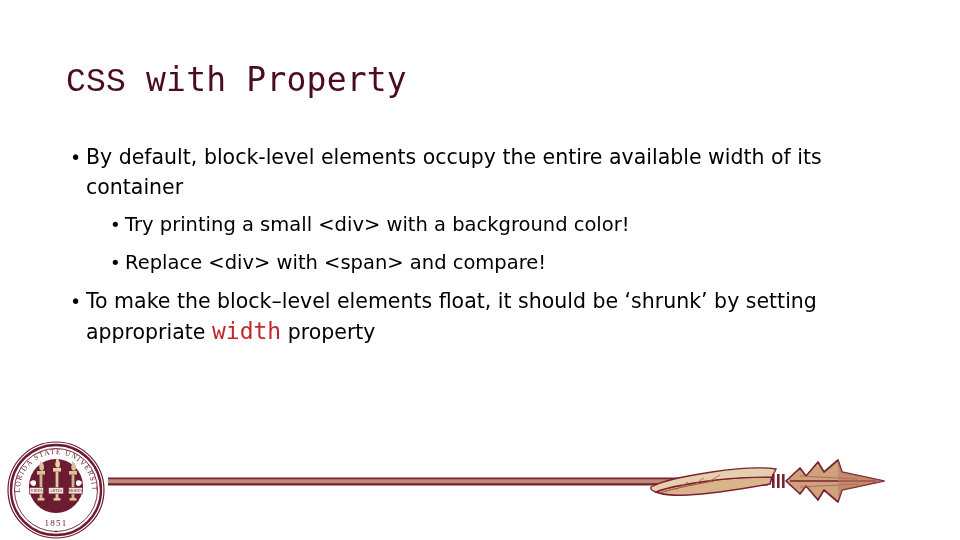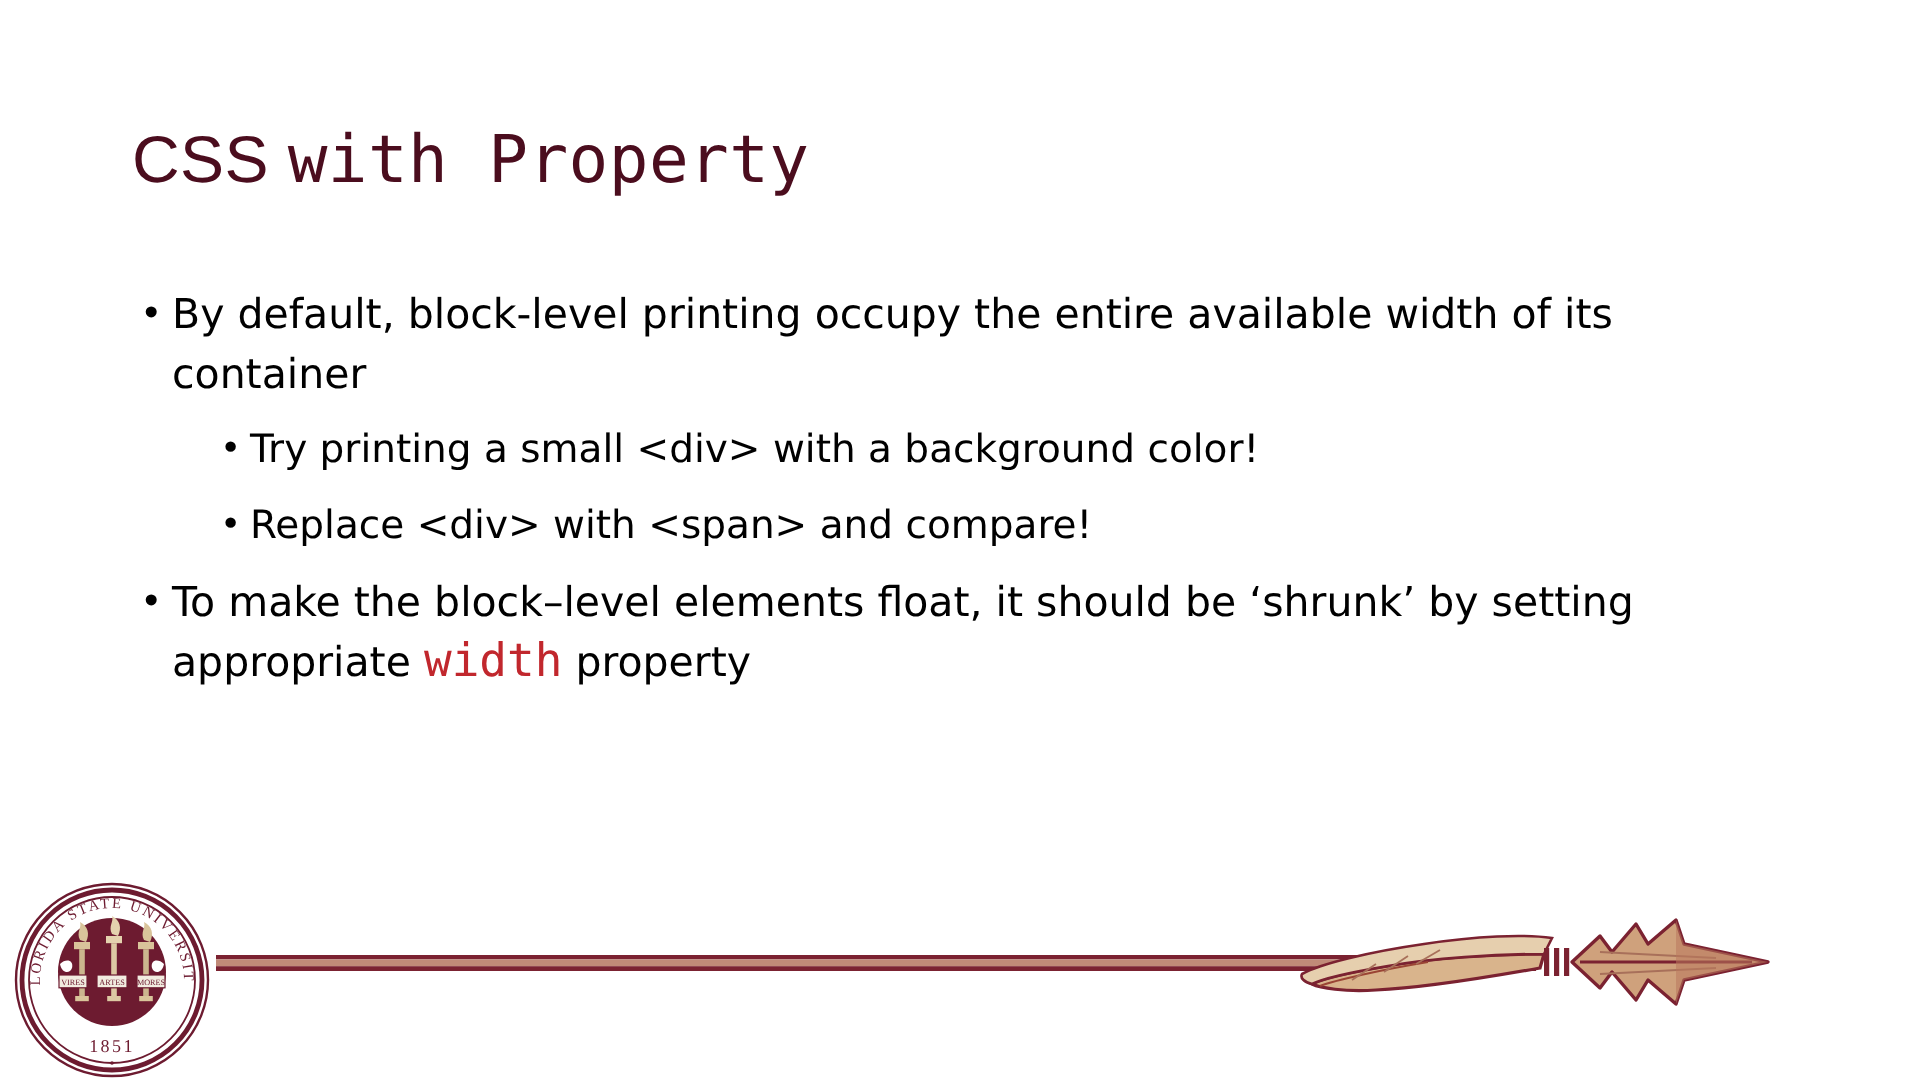--- a/index.html
+++ b/index.html
@@ -27,21 +27,21 @@
     position: absolute;
     left: 66px;
     top: 58px;
     font-size: 33px;
     line-height: 44px;
     color: #4b0d1e;
     white-space: nowrap;
     letter-spacing: 0.2px;
   }
   .title-sans {
-    font-family: Liberation Sans, sans-serif;
+    font-family: Liberation Mono, monospace;
     font-weight: 400;
   }
   .title-mono {
     font-family: "DejaVu Sans Mono", monospace;
     font-weight: 400;
   }
 
   
   .body-block {
     position: absolute;
@@ -118,21 +118,21 @@
 <div class="slide">
 
   <div class="slide-title">
     <span class="title-sans">CSS </span><span class="title-mono">with</span><span class="title-mono"> Property</span>
   </div>
 
   <div class="body-block">
 
     <div class="bullet bullet-l1">
       <span class="bullet-mark">•</span>
-      <span class="bullet-text">By default, block-level printing occupy the entire available width of its container</span>
+      <span class="bullet-text">By default, block-level elements occupy the entire available width of its container</span>
     </div>
 
     <div class="bullet bullet-l2 gap-2">
       <span class="bullet-mark">•</span>
       <span class="bullet-text">Try printing a small &lt;div&gt; with a background color!</span>
     </div>
 
     <div class="bullet bullet-l2 gap-2">
       <span class="bullet-mark">•</span>
       <span class="bullet-text">Replace &lt;div&gt; with &lt;span&gt; and compare!</span>

